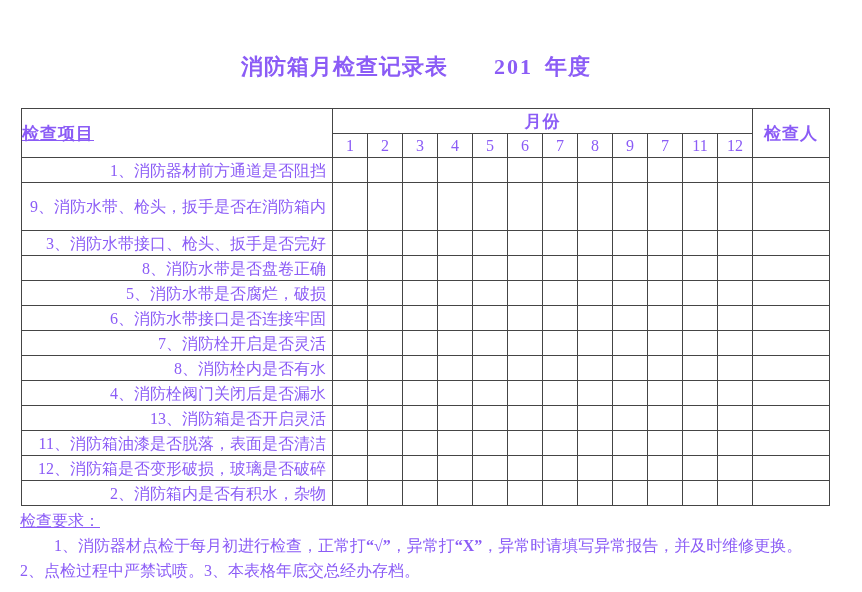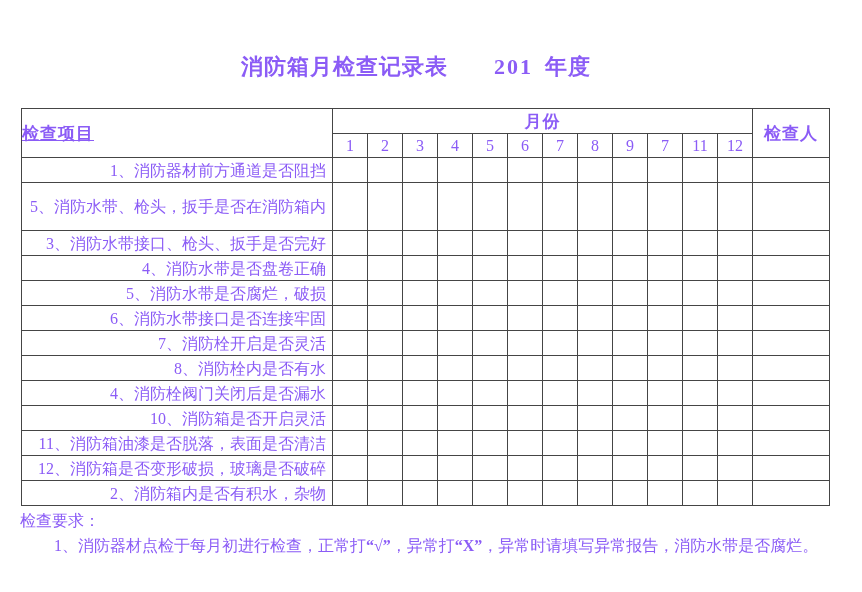--- a/index.html
+++ b/index.html
@@ -86,21 +86,21 @@
   td.month-cell, td.inspector-cell { height: 25px; }
 
   .notes {
     position: absolute;
     left: 20px;
     top: 508px;
     width: 834px;
     font-size: 16px;
     line-height: 25px;
   }
-  .notes-heading { white-space: nowrap; }
+  .notes-heading { white-space: nowrap; text-decoration: underline; }
   .notes-line1 { padding-left: 34px; white-space: nowrap; }
   .notes-line2 { white-space: nowrap; }
   .mark { font-weight: bold; }
 </style>
 </head>
 <body>
 
 <div class="page">
 
   <div class="title">
@@ -156,21 +156,21 @@
           <td class="month-cell"></td>
           <td class="month-cell"></td>
           <td class="month-cell"></td>
           <td class="month-cell"></td>
           <td class="month-cell"></td>
           <td class="month-cell"></td>
           <td class="month-cell"></td>
           <td class="inspector-cell"></td>
         </tr>
         <tr class="tall">
-          <td class="label-cell">5、消防水带、枪头，扳手是否在消防箱内</td>
+          <td class="label-cell">9、消防水带、枪头，扳手是否在消防箱内</td>
           <td class="month-cell"></td>
           <td class="month-cell"></td>
           <td class="month-cell"></td>
           <td class="month-cell"></td>
           <td class="month-cell"></td>
           <td class="month-cell"></td>
           <td class="month-cell"></td>
           <td class="month-cell"></td>
           <td class="month-cell"></td>
           <td class="month-cell"></td>
@@ -188,21 +188,21 @@
           <td class="month-cell"></td>
           <td class="month-cell"></td>
           <td class="month-cell"></td>
           <td class="month-cell"></td>
           <td class="month-cell"></td>
           <td class="month-cell"></td>
           <td class="month-cell"></td>
           <td class="inspector-cell"></td>
         </tr>
         <tr>
-          <td class="label-cell">4、消防水带是否盘卷正确</td>
+          <td class="label-cell">8、消防水带是否盘卷正确</td>
           <td class="month-cell"></td>
           <td class="month-cell"></td>
           <td class="month-cell"></td>
           <td class="month-cell"></td>
           <td class="month-cell"></td>
           <td class="month-cell"></td>
           <td class="month-cell"></td>
           <td class="month-cell"></td>
           <td class="month-cell"></td>
           <td class="month-cell"></td>
@@ -284,21 +284,21 @@
           <td class="month-cell"></td>
           <td class="month-cell"></td>
           <td class="month-cell"></td>
           <td class="month-cell"></td>
           <td class="month-cell"></td>
           <td class="month-cell"></td>
           <td class="month-cell"></td>
           <td class="inspector-cell"></td>
         </tr>
         <tr>
-          <td class="label-cell">10、消防箱是否开启灵活</td>
+          <td class="label-cell">13、消防箱是否开启灵活</td>
           <td class="month-cell"></td>
           <td class="month-cell"></td>
           <td class="month-cell"></td>
           <td class="month-cell"></td>
           <td class="month-cell"></td>
           <td class="month-cell"></td>
           <td class="month-cell"></td>
           <td class="month-cell"></td>
           <td class="month-cell"></td>
           <td class="month-cell"></td>
@@ -353,17 +353,18 @@
           <td class="month-cell"></td>
           <td class="month-cell"></td>
           <td class="inspector-cell"></td>
         </tr>
       </tbody>
   </table>
 
   <div class="notes">
     <div class="notes-heading">检查要求：</div>
     <div class="notes-line1">
-      <span>1、消防器材点检于每月初进行检查，正常打</span><span class="mark">“√”</span><span>，异常打</span><span class="mark">“X”</span><span>，异常时请填写异常报告，消防水带是否腐烂。</span>
+      <span>1、消防器材点检于每月初进行检查，正常打</span><span class="mark">“√”</span><span>，异常打</span><span class="mark">“X”</span><span>，异常时请填写异常报告，并及时维修更换。</span>
     </div>
+    <div class="notes-line2">2、点检过程中严禁试喷。3、本表格年底交总经办存档。</div>
   </div>
 
 </div>
 
 </body></html>

